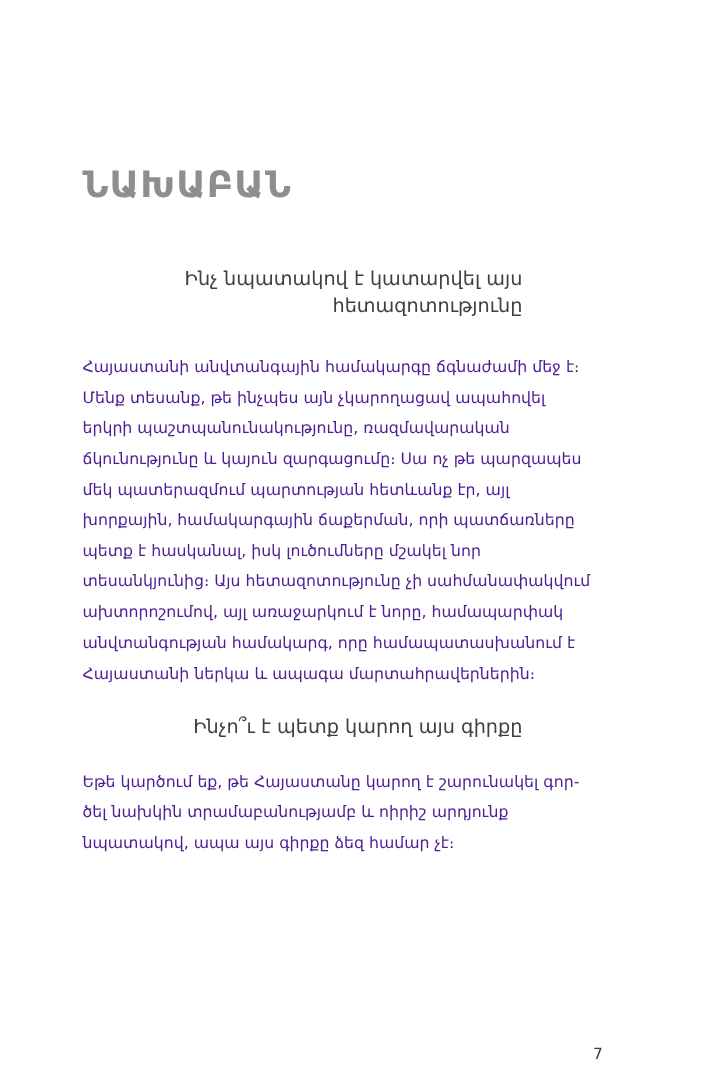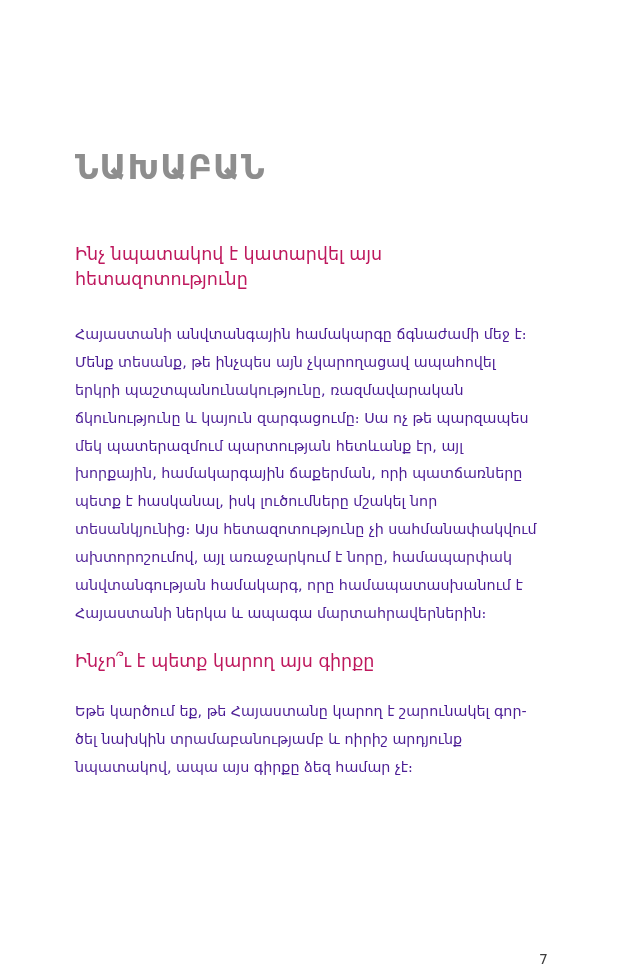--- a/index.html
+++ b/index.html
@@ -41,24 +41,25 @@
     font-weight: bold;
     letter-spacing: 1px;
     color: #8e8e8e;
     line-height: 1.1;
   }
   .section-heading {
     position: absolute;
     left: 0;
     font-size: 17.5px;
     font-weight: normal;
-    color: #be185d;
+    color: #404040;
     line-height: 1.45;
     margin: 0;
     width: 400px;
+    text-align: right;
   }
   .section-heading.first {
     top: 197px;
   }
   .section-heading.second {
     top: 604px;
   }
   .body-block {
     position: absolute;
     left: 0;

